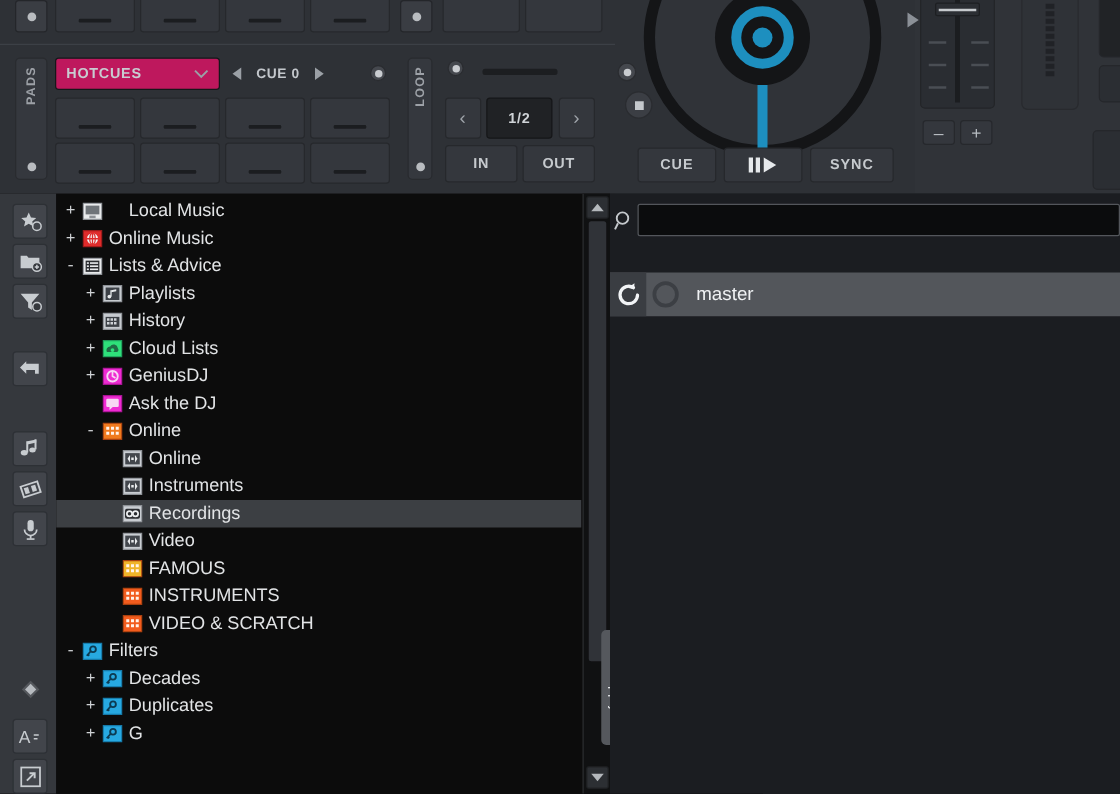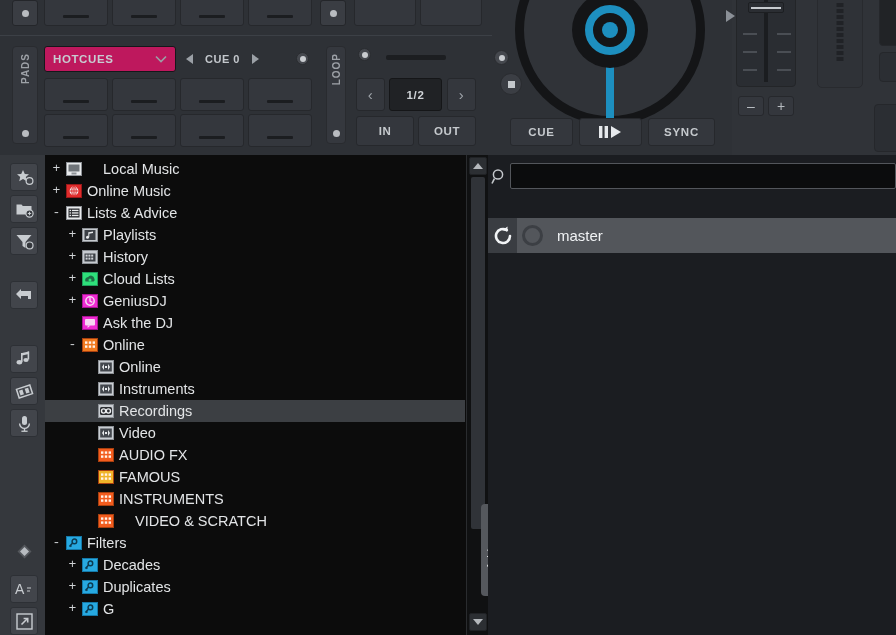--- a/index.html
+++ b/index.html
@@ -616,80 +616,64 @@
                 <rect x="2.2" y="2.5" width="11.6" height="9" fill="#43474d"></rect>
                 <path d="M4 7 L6 4 L6 10 L4 7 Z M12 7 L10 4 L10 10 L12 7 Z" fill="#e8eaec"></path>
                 <rect x="7" y="6" width="2" height="2" fill="#e8eaec"></rect>
               </svg>
             </span>
             <span class="nlabel" style="left: 74px;">Video</span>
           </div>
           <div class="node">
             <span class="nicon" style="left: 53px;">
               <svg width="16" height="14" viewBox="0 0 16 14">
+                <rect x="0.5" y="0.5" width="15" height="13" fill="#f0b429" stroke="#a8400f"></rect>
+                <g fill="#fff3ea">
+                  <rect x="3" y="3.4" width="2.4" height="2.4"></rect>
+                  <rect x="6.8" y="3.4" width="2.4" height="2.4"></rect>
+                  <rect x="10.6" y="3.4" width="2.4" height="2.4"></rect>
+                  <rect x="3" y="7.4" width="2.4" height="2.4"></rect>
+                  <rect x="6.8" y="7.4" width="2.4" height="2.4"></rect>
+                  <rect x="10.6" y="7.4" width="2.4" height="2.4"></rect>
+                </g>
+              </svg>
+            </span>
+            <span class="nlabel" style="left: 74px;">FAMOUS</span>
+          </div>
+          <div class="node">
+            <span class="nicon" style="left: 53px;">
+              <svg width="16" height="14" viewBox="0 0 16 14">
                 <rect x="0.5" y="0.5" width="15" height="13" fill="#f25c1e" stroke="#a8400f"></rect>
                 <g fill="#fff3ea">
                   <rect x="3" y="3.4" width="2.4" height="2.4"></rect>
                   <rect x="6.8" y="3.4" width="2.4" height="2.4"></rect>
                   <rect x="10.6" y="3.4" width="2.4" height="2.4"></rect>
                   <rect x="3" y="7.4" width="2.4" height="2.4"></rect>
                   <rect x="6.8" y="7.4" width="2.4" height="2.4"></rect>
                   <rect x="10.6" y="7.4" width="2.4" height="2.4"></rect>
                 </g>
               </svg>
             </span>
-            <span class="nlabel" style="left: 74px;">AUDIO FX</span>
-          </div>
-          <div class="node">
-            <span class="nicon" style="left: 53px;">
-              <svg width="16" height="14" viewBox="0 0 16 14">
-                <rect x="0.5" y="0.5" width="15" height="13" fill="#f0b429" stroke="#a8400f"></rect>
-                <g fill="#fff3ea">
-                  <rect x="3" y="3.4" width="2.4" height="2.4"></rect>
-                  <rect x="6.8" y="3.4" width="2.4" height="2.4"></rect>
-                  <rect x="10.6" y="3.4" width="2.4" height="2.4"></rect>
-                  <rect x="3" y="7.4" width="2.4" height="2.4"></rect>
-                  <rect x="6.8" y="7.4" width="2.4" height="2.4"></rect>
-                  <rect x="10.6" y="7.4" width="2.4" height="2.4"></rect>
-                </g>
-              </svg>
-            </span>
-            <span class="nlabel" style="left: 74px;">FAMOUS</span>
+            <span class="nlabel" style="left: 74px;">INSTRUMENTS</span>
           </div>
           <div class="node">
             <span class="nicon" style="left: 53px;">
               <svg width="16" height="14" viewBox="0 0 16 14">
                 <rect x="0.5" y="0.5" width="15" height="13" fill="#f25c1e" stroke="#a8400f"></rect>
                 <g fill="#fff3ea">
                   <rect x="3" y="3.4" width="2.4" height="2.4"></rect>
                   <rect x="6.8" y="3.4" width="2.4" height="2.4"></rect>
                   <rect x="10.6" y="3.4" width="2.4" height="2.4"></rect>
                   <rect x="3" y="7.4" width="2.4" height="2.4"></rect>
                   <rect x="6.8" y="7.4" width="2.4" height="2.4"></rect>
                   <rect x="10.6" y="7.4" width="2.4" height="2.4"></rect>
                 </g>
               </svg>
             </span>
-            <span class="nlabel" style="left: 74px;">INSTRUMENTS</span>
-          </div>
-          <div class="node">
-            <span class="nicon" style="left: 53px;">
-              <svg width="16" height="14" viewBox="0 0 16 14">
-                <rect x="0.5" y="0.5" width="15" height="13" fill="#f25c1e" stroke="#a8400f"></rect>
-                <g fill="#fff3ea">
-                  <rect x="3" y="3.4" width="2.4" height="2.4"></rect>
-                  <rect x="6.8" y="3.4" width="2.4" height="2.4"></rect>
-                  <rect x="10.6" y="3.4" width="2.4" height="2.4"></rect>
-                  <rect x="3" y="7.4" width="2.4" height="2.4"></rect>
-                  <rect x="6.8" y="7.4" width="2.4" height="2.4"></rect>
-                  <rect x="10.6" y="7.4" width="2.4" height="2.4"></rect>
-                </g>
-              </svg>
-            </span>
-            <span class="nlabel" style="left: 90px;">VIDEO &amp; SCRATCH</span>
+            <span class="nlabel" style="left: 74px;">VIDEO &amp; SCRATCH</span>
           </div>
           <div class="node">
             <span class="twisty" style="left: 6px;">-</span>
             <span class="nicon" style="left: 21px;">
               <svg width="16" height="14" viewBox="0 0 16 14">
                 <rect x="0.5" y="0.5" width="15" height="13" fill="#27a9e1" stroke="#1579a8"></rect>
                 <circle cx="8.4" cy="5.4" r="2.3" fill="none" stroke="#0c3b52" stroke-width="1.5"></circle>
                 <path d="M6.6 7 L3.4 10.6 M4.2 9.4 L5.4 10.6" stroke="#0c3b52" stroke-width="1.5" fill="none"></path>
               </svg>
             </span>

